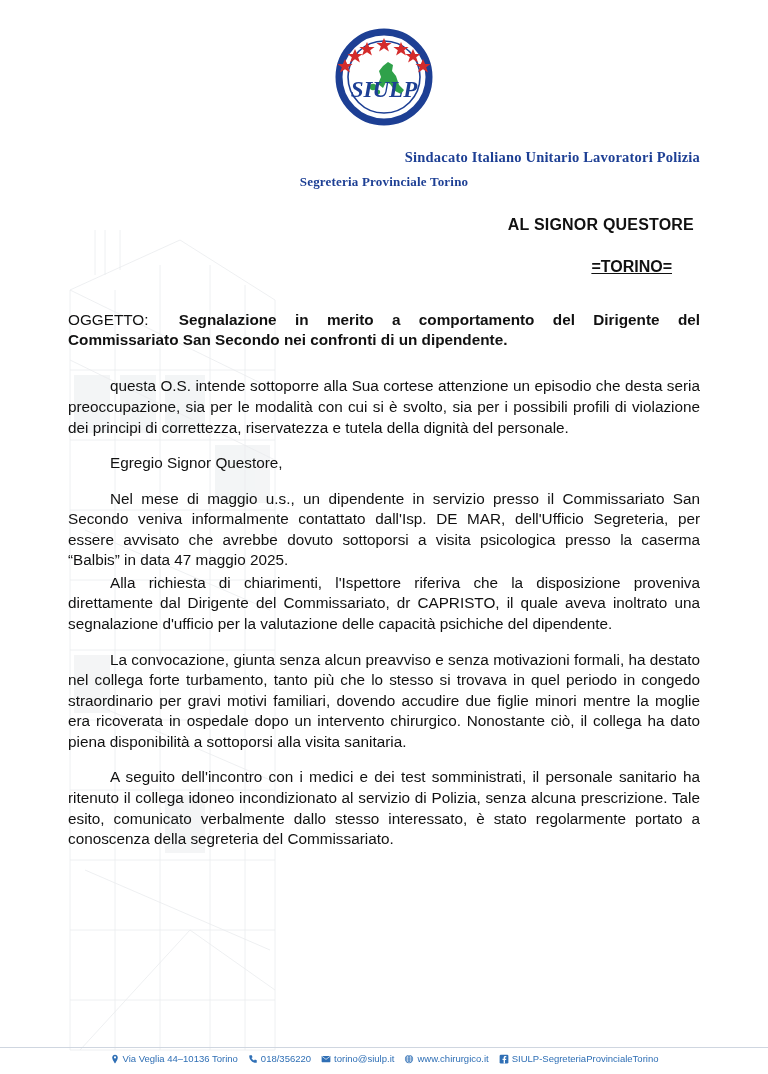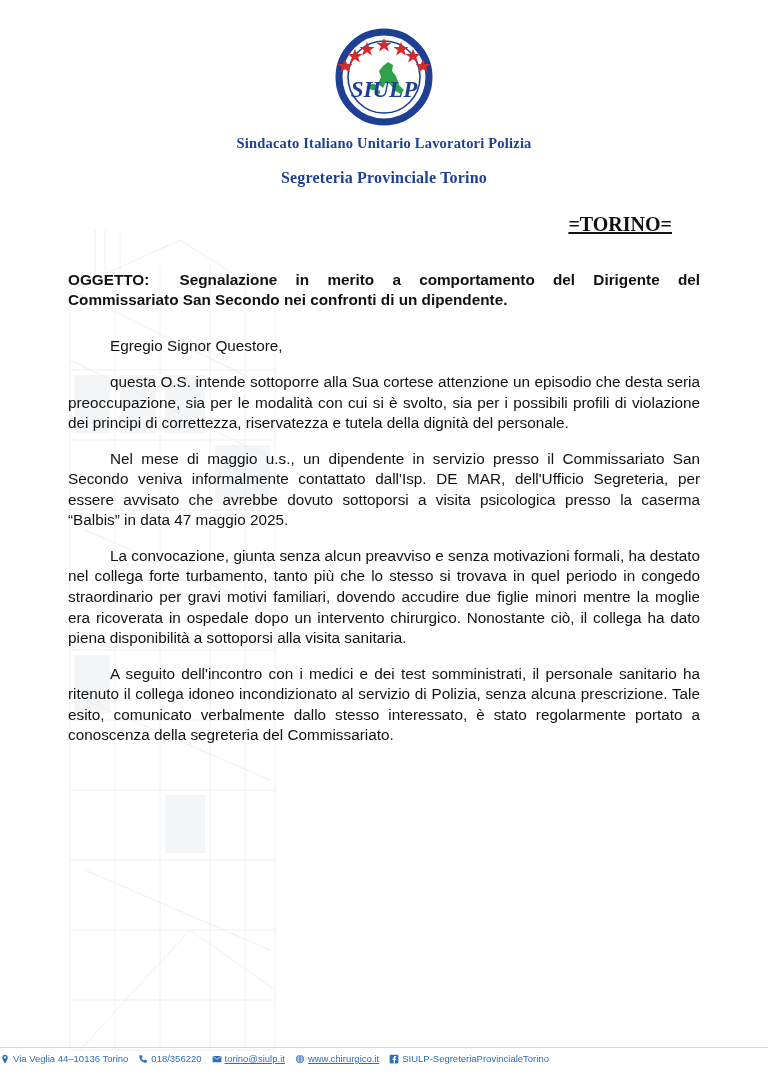--- a/index.html
+++ b/index.html
@@ -49,56 +49,56 @@
     height: 110px;
   }
   .org-line1, .org-line2 {
     color: #1d3f94;
     font-family: "Liberation Serif", serif;
     font-weight: bold;
     letter-spacing: 0.2px;
   }
   .org-line1 {
     font-size: 14.5px;
-    margin-top: 3px;
+    margin-top: 17px;
+    text-align: right;
   }
   .org-line2 {
-    font-size: 16px;
-    margin-top: 17px;
+    font-size: 13px;
+    margin-top: 8px;
   }
 
   
   .addressee {
     margin-top: 26px;
     text-align: right;
     padding-right: 6px;
   }
   .addressee .to {
     font-size: 16px;
     font-weight: bold;
     letter-spacing: 0.2px;
   }
   .addressee .city {
-    font-size: 20px;
+    font-size: 16px;
     font-weight: bold;
     text-decoration: underline;
-    margin-top: 6px;
+    margin-top: 24px;
     margin-right: 22px;
-    font-family: Liberation Serif, serif;
   }
 
   
   .subject {
     margin-top: 34px;
     font-size: 15.3px;
     line-height: 1.32;
     text-align: justify;
   }
   .subject .label {
-    font-weight: bold;
+    font-weight: normal;
   }
   .subject .text {
     font-weight: bold;
     margin-left: 12px;
   }
 
   
   .body-text {
     margin-top: 26px;
     font-size: 15.3px;
@@ -119,35 +119,35 @@
   }
 
   
   .footer {
     position: absolute;
     left: 0;
     bottom: 10px;
     width: 768px;
     z-index: 3;
     display: flex;
+    justify-content: center;
     align-items: center;
     gap: 10px;
     font-size: 9.5px;
     color: #2f6fb5;
     font-family: "Liberation Sans", sans-serif;
   }
   .footer .f-item {
     display: inline-flex;
     align-items: center;
     gap: 3px;
     white-space: nowrap;
   }
   .footer .f-link {
     color: #2f6fb5;
-    text-decoration: underline;
   }
   .f-icon {
     display: inline-block;
     width: 10px;
     height: 10px;
     flex: 0 0 auto;
   }
   .footer-rule {
     position: absolute;
     left: 0;
@@ -223,32 +223,34 @@
         </g>
 
         <text x="59" y="72" text-anchor="middle" font-family="Liberation Serif, serif" font-size="23" font-style="italic" font-weight="bold" fill="#1d3f94">SIULP</text>
       </svg>
     </div>
     <div class="org-line1">Sindacato Italiano Unitario Lavoratori Polizia</div>
     <div class="org-line2">Segreteria Provinciale Torino</div>
   </div>
 
   <div class="addressee">
+    <div class="to">AL SIGNOR QUESTORE</div>
     <div class="city">=TORINO=</div>
   </div>
 
   <div class="subject">
     <span class="label">OGGETTO:</span>
     <span class="text">Segnalazione in merito a comportamento del Dirigente del Commissariato San Secondo nei confronti di un dipendente.</span>
   </div>
 
   <div class="body-text">
+    <p class="p-indent p-gap">questa O.S. intende sottoporre alla Sua cortese attenzione un episodio che desta seria preoccupazione, sia per le modalità con cui si è svolto, sia per i possibili profili di violazione dei principi di correttezza, riservatezza e tutela della dignità del personale.</p>
     <p class="p-indent p-gap">Egregio Signor Questore,</p>
-    <p class="p-indent p-gap">questa O.S. intende sottoporre alla Sua cortese attenzione un episodio che desta seria preoccupazione, sia per le modalità con cui si è svolto, sia per i possibili profili di violazione dei principi di correttezza, riservatezza e tutela della dignità del personale.</p>
     <p class="p-indent p-gap">Nel mese di maggio u.s., un dipendente in servizio presso il Commissariato San Secondo veniva informalmente contattato dall'Isp. DE MAR, dell'Ufficio Segreteria, per essere avvisato che avrebbe dovuto sottoporsi a visita psicologica presso la caserma “Balbis” in data 47 maggio 2025.</p>
+    <p class="p-indent p-gap-sm">Alla richiesta di chiarimenti, l'Ispettore riferiva che la disposizione proveniva direttamente dal Dirigente del Commissariato, dr CAPRISTO, il quale aveva inoltrato una segnalazione d'ufficio per la valutazione delle capacità psichiche del dipendente.</p>
     <p class="p-indent p-gap">La convocazione, giunta senza alcun preavviso e senza motivazioni formali, ha destato nel collega forte turbamento, tanto più che lo stesso si trovava in quel periodo in congedo straordinario per gravi motivi familiari, dovendo accudire due figlie minori mentre la moglie era ricoverata in ospedale dopo un intervento chirurgico. Nonostante ciò, il collega ha dato piena disponibilità a sottoporsi alla visita sanitaria.</p>
     <p class="p-indent p-gap">A seguito dell'incontro con i medici e dei test somministrati, il personale sanitario ha ritenuto il collega idoneo incondizionato al servizio di Polizia, senza alcuna prescrizione. Tale esito, comunicato verbalmente dallo stesso interessato, è stato regolarmente portato a conoscenza della segreteria del Commissariato.</p>
   </div>
 
 </div>
 
 <div class="footer-rule"></div>
 
 <div class="footer">
   <span class="f-item">

